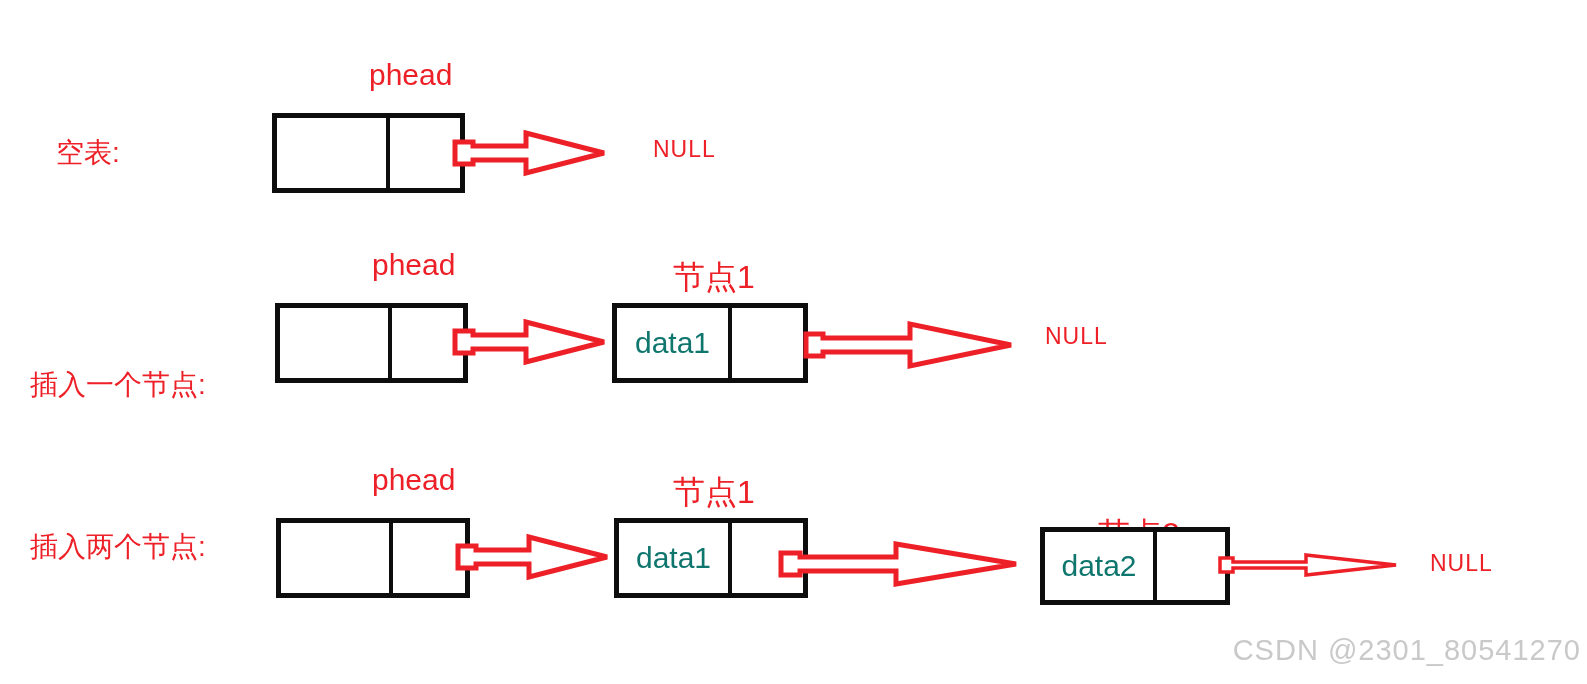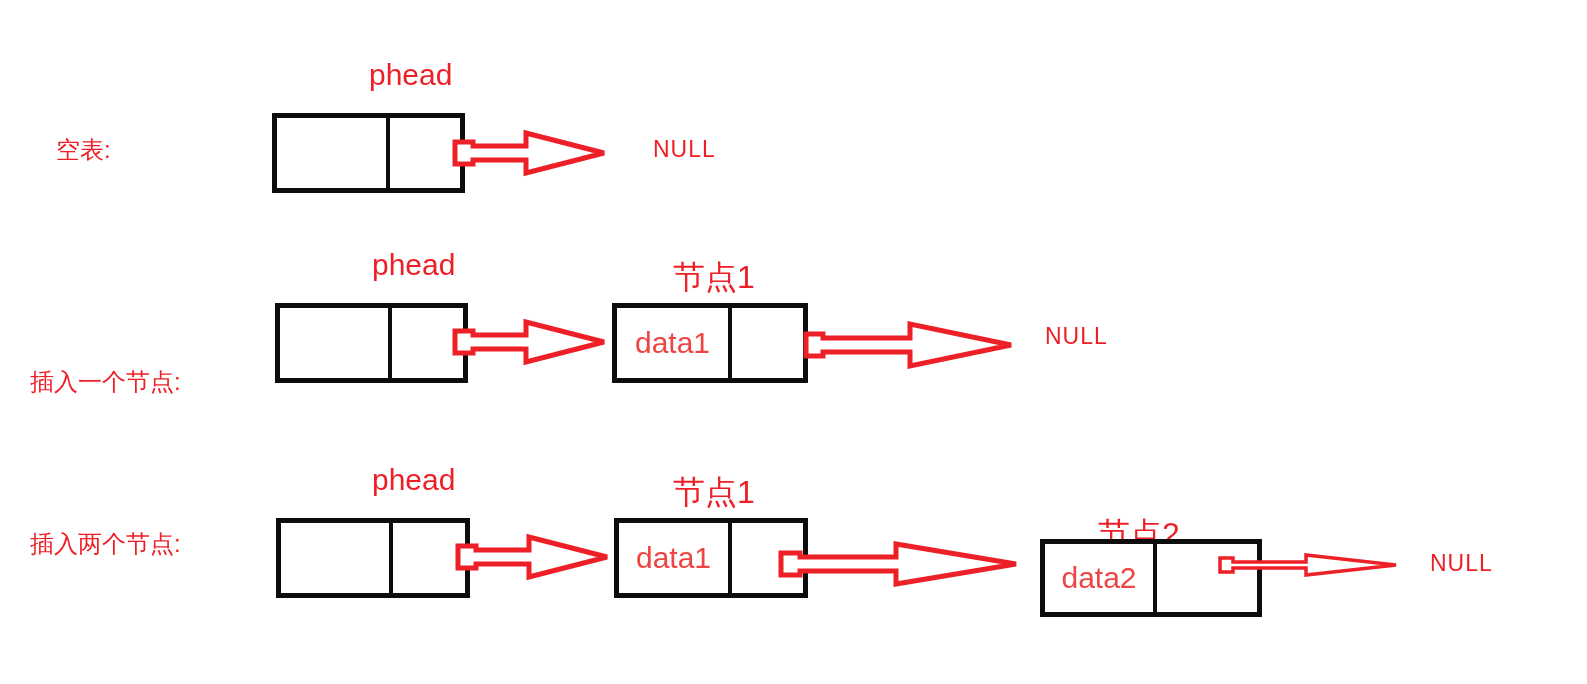--- a/index.html
+++ b/index.html
@@ -3,32 +3,32 @@
 <meta charset="utf-8">
 <style>
   html,body { margin:0; padding:0; }
   body { background:#ffffff; }
   .canvas {
     position:relative; width:1587px; height:684px; background:#ffffff;
     overflow:hidden; font-family:"Liberation Sans","DejaVu Sans",sans-serif;
   }
   .abs { position:absolute; white-space:nowrap; }
   .red { color:#ed2027; }
-  .row-label   { font-size:24px; }
+  .row-label   { font-size:28px; }
   .ptr-label   { font-size:30px;margin-left:48px; }
   .node-title  { font-size:32px; }
   .null-label  { font-size:23px; letter-spacing:1px; }
   .pbox {
     position:absolute; box-sizing:border-box;
     border:5px solid #0d0d0d; background:#ffffff; display:flex;
   }
   .cell-left {
     box-sizing:border-box; border-right:4px solid #0d0d0d;
     display:flex; align-items:center; justify-content:center;
-    color:#ef4444; font-size:30px;
+    color:#0f766e; font-size:30px;
   }
   .cell-right { flex:1; }
   .arrow { position:absolute; overflow:visible; }
   .arrow polygon { fill:#ffffff; stroke:#ed2027; stroke-linejoin:miter; }
   .watermark {
     position:absolute; right:6px; top:634px; font-size:29px;
     color:#c9c9c9; letter-spacing:1px;
   }
 </style>
 </head>
@@ -96,25 +96,26 @@
     <div class="cell-left" style="width:113px;">data1</div>
     <div class="cell-right"></div>
   </div>
 
   <svg class="arrow" style="left:778px; top:541px;" width="242" height="46">
     <polygon stroke-width="5" points="3,12 22,12 22,16 118,16 118,3 238,23 118,43 118,30 22,30 22,34 3,34"></polygon>
   </svg>
 
   <div class="abs red node-title" style="left:1098px; top:485px;margin-top:28px;">节点2</div>
 
-  <div class="pbox" style="left:1040px; top:539px; width:222px; height:78px;text-align:right;">
+  <div class="pbox" style="left:1040px; top:527px; width:190px; height:78px;text-align:right;">
     <div class="cell-left" style="width:112px;">data2</div>
     <div class="cell-right"></div>
   </div>
 
   <svg class="arrow" style="left:1218px; top:552px;" width="182" height="26">
     <polygon stroke-width="3.5" points="2,6 15,6 15,10 88,10 88,3 178,13 88,23 88,16 15,16 15,20 2,20"></polygon>
   </svg>
 
   <div class="abs red null-label" style="left:1430px; top:550px;">NULL</div>
 
+  <div class="watermark">CSDN @2301_80541270</div>
 
 </div>
 
 </body></html>

